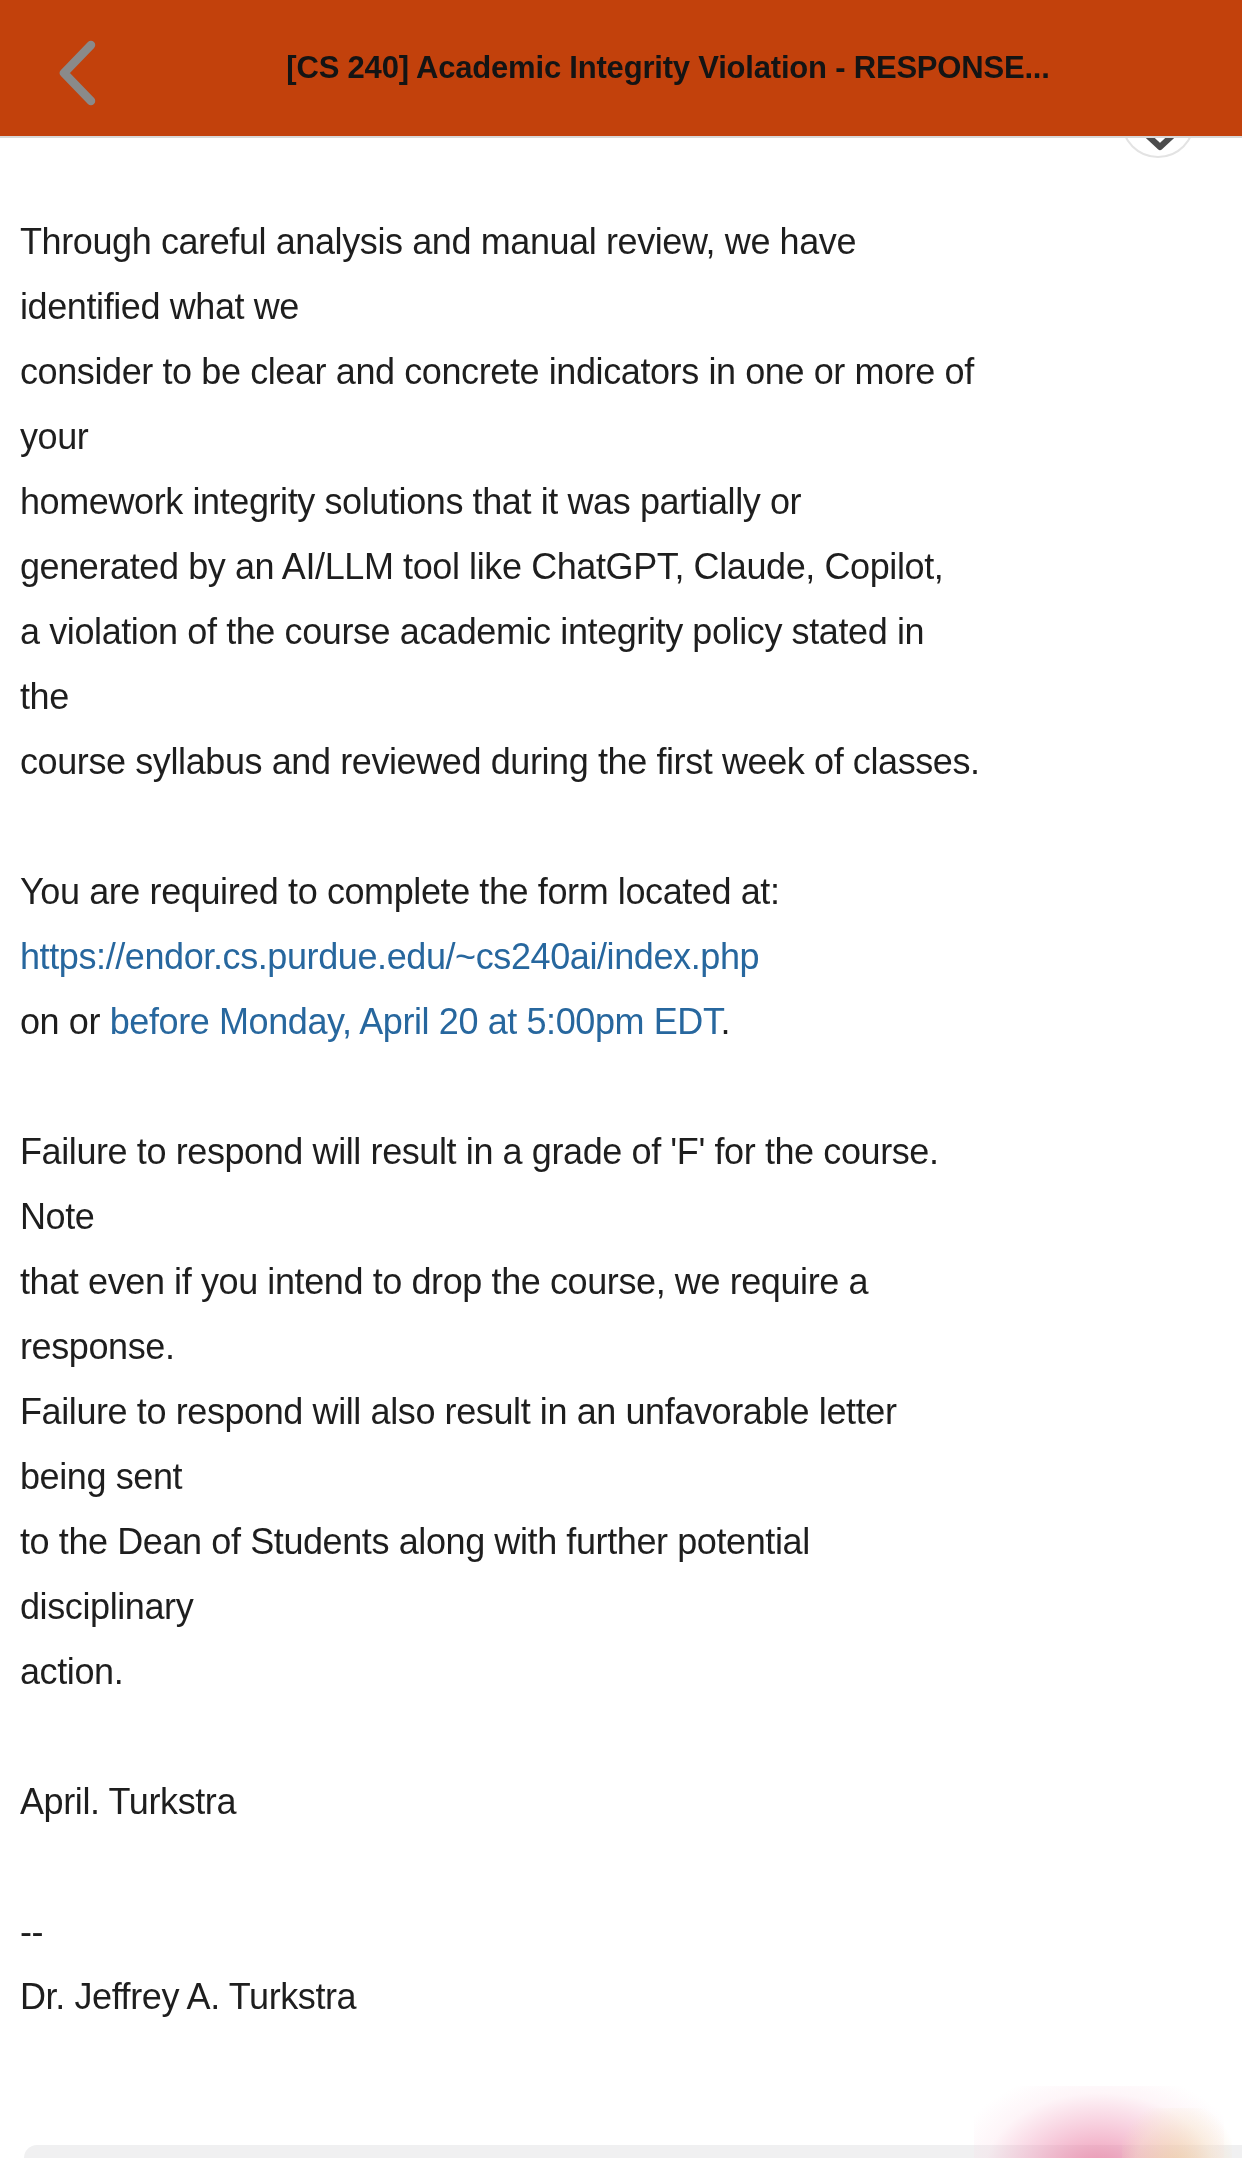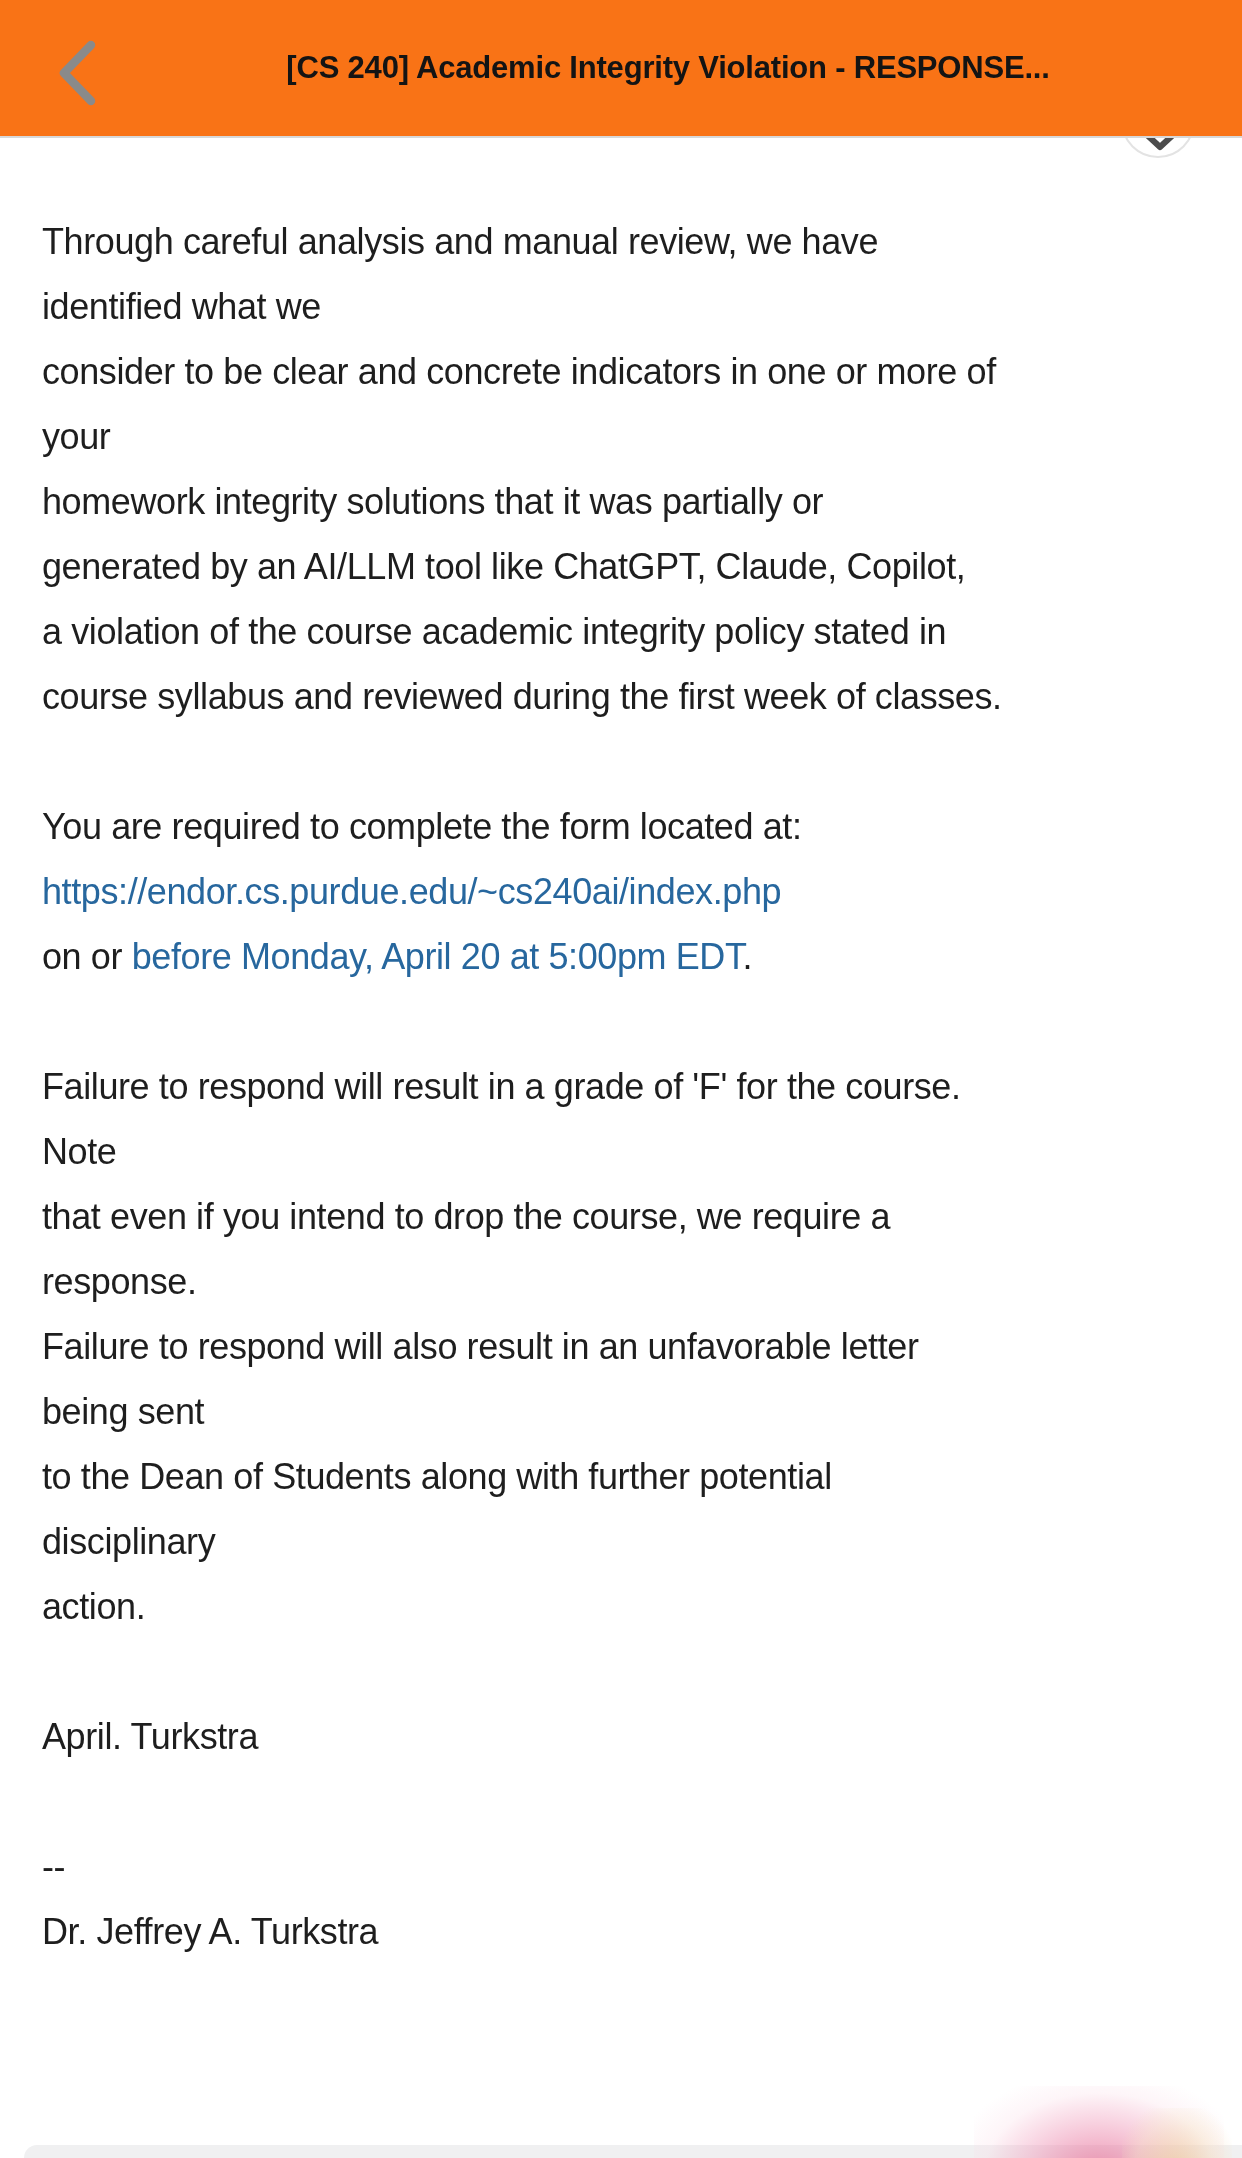--- a/index.html
+++ b/index.html
@@ -12,21 +12,21 @@
     height:2158px;
     background:#fff;
     overflow:hidden;
   }
 
   
   .app-header{
     position:absolute;
     top:0; left:0; right:0;
     height:138px;
-    background:#f97316;
+    background:#c2410c;
     border-bottom:2px solid var(--divider,#d8d8d8);
     z-index:2;
   }
   .back-btn{
     position:absolute;
     left:40px; top:28px;
     width:76px; height:92px;
     background:transparent;
     border:none;
     cursor:pointer;
@@ -55,21 +55,21 @@
     background:#ffffff;
     border:2px solid var(--peek_border,#e3e3e3);
     z-index:1;
   }
   .peek-btn svg{ position:absolute; left:19px; top:44px; }
 
   
   .email-body{
     position:absolute;
     top:138px; left:0; right:0; bottom:0;
-    padding:71px 36px 0 42px;
+    padding:71px 36px 0 20px;
     overflow:hidden;
   }
   .line{
     height:65px;
     line-height:65px;
     font-size:36px;
     letter-spacing:-0.4px;
     color:var(--body_text,#1e1e1e);
     white-space:nowrap;
   }
@@ -129,20 +129,21 @@
   </header>
 
   <main class="email-body" id="body-container">
       <div class="line"><span>Through careful analysis and manual review, we have</span></div>
       <div class="line"><span>identified what we</span></div>
       <div class="line"><span>consider to be clear and concrete indicators in one or more of</span></div>
       <div class="line"><span>your</span></div>
       <div class="line"><span>homework integrity solutions that it was partially or</span></div>
       <div class="line"><span>generated by an AI/LLM tool like ChatGPT, Claude, Copilot,</span></div>
       <div class="line"><span>a violation of the course academic integrity policy stated in</span></div>
+      <div class="line"><span>the</span></div>
       <div class="line"><span>course syllabus and reviewed during the first week of classes.</span></div>
       <div class="line">&nbsp;</div>
       <div class="line"><span>You are required to complete the form located at:</span></div>
       <div class="line"><a>https://endor.cs.purdue.edu/~cs240ai/index.php</a></div>
       <div class="line"><span>on or </span><a>before Monday, April 20 at 5:00pm EDT</a><span>.</span></div>
       <div class="line">&nbsp;</div>
       <div class="line"><span>Failure to respond will result in a grade of 'F' for the course.</span></div>
       <div class="line"><span>Note</span></div>
       <div class="line"><span>that even if you intend to drop the course, we require a</span></div>
       <div class="line"><span>response.</span></div>

